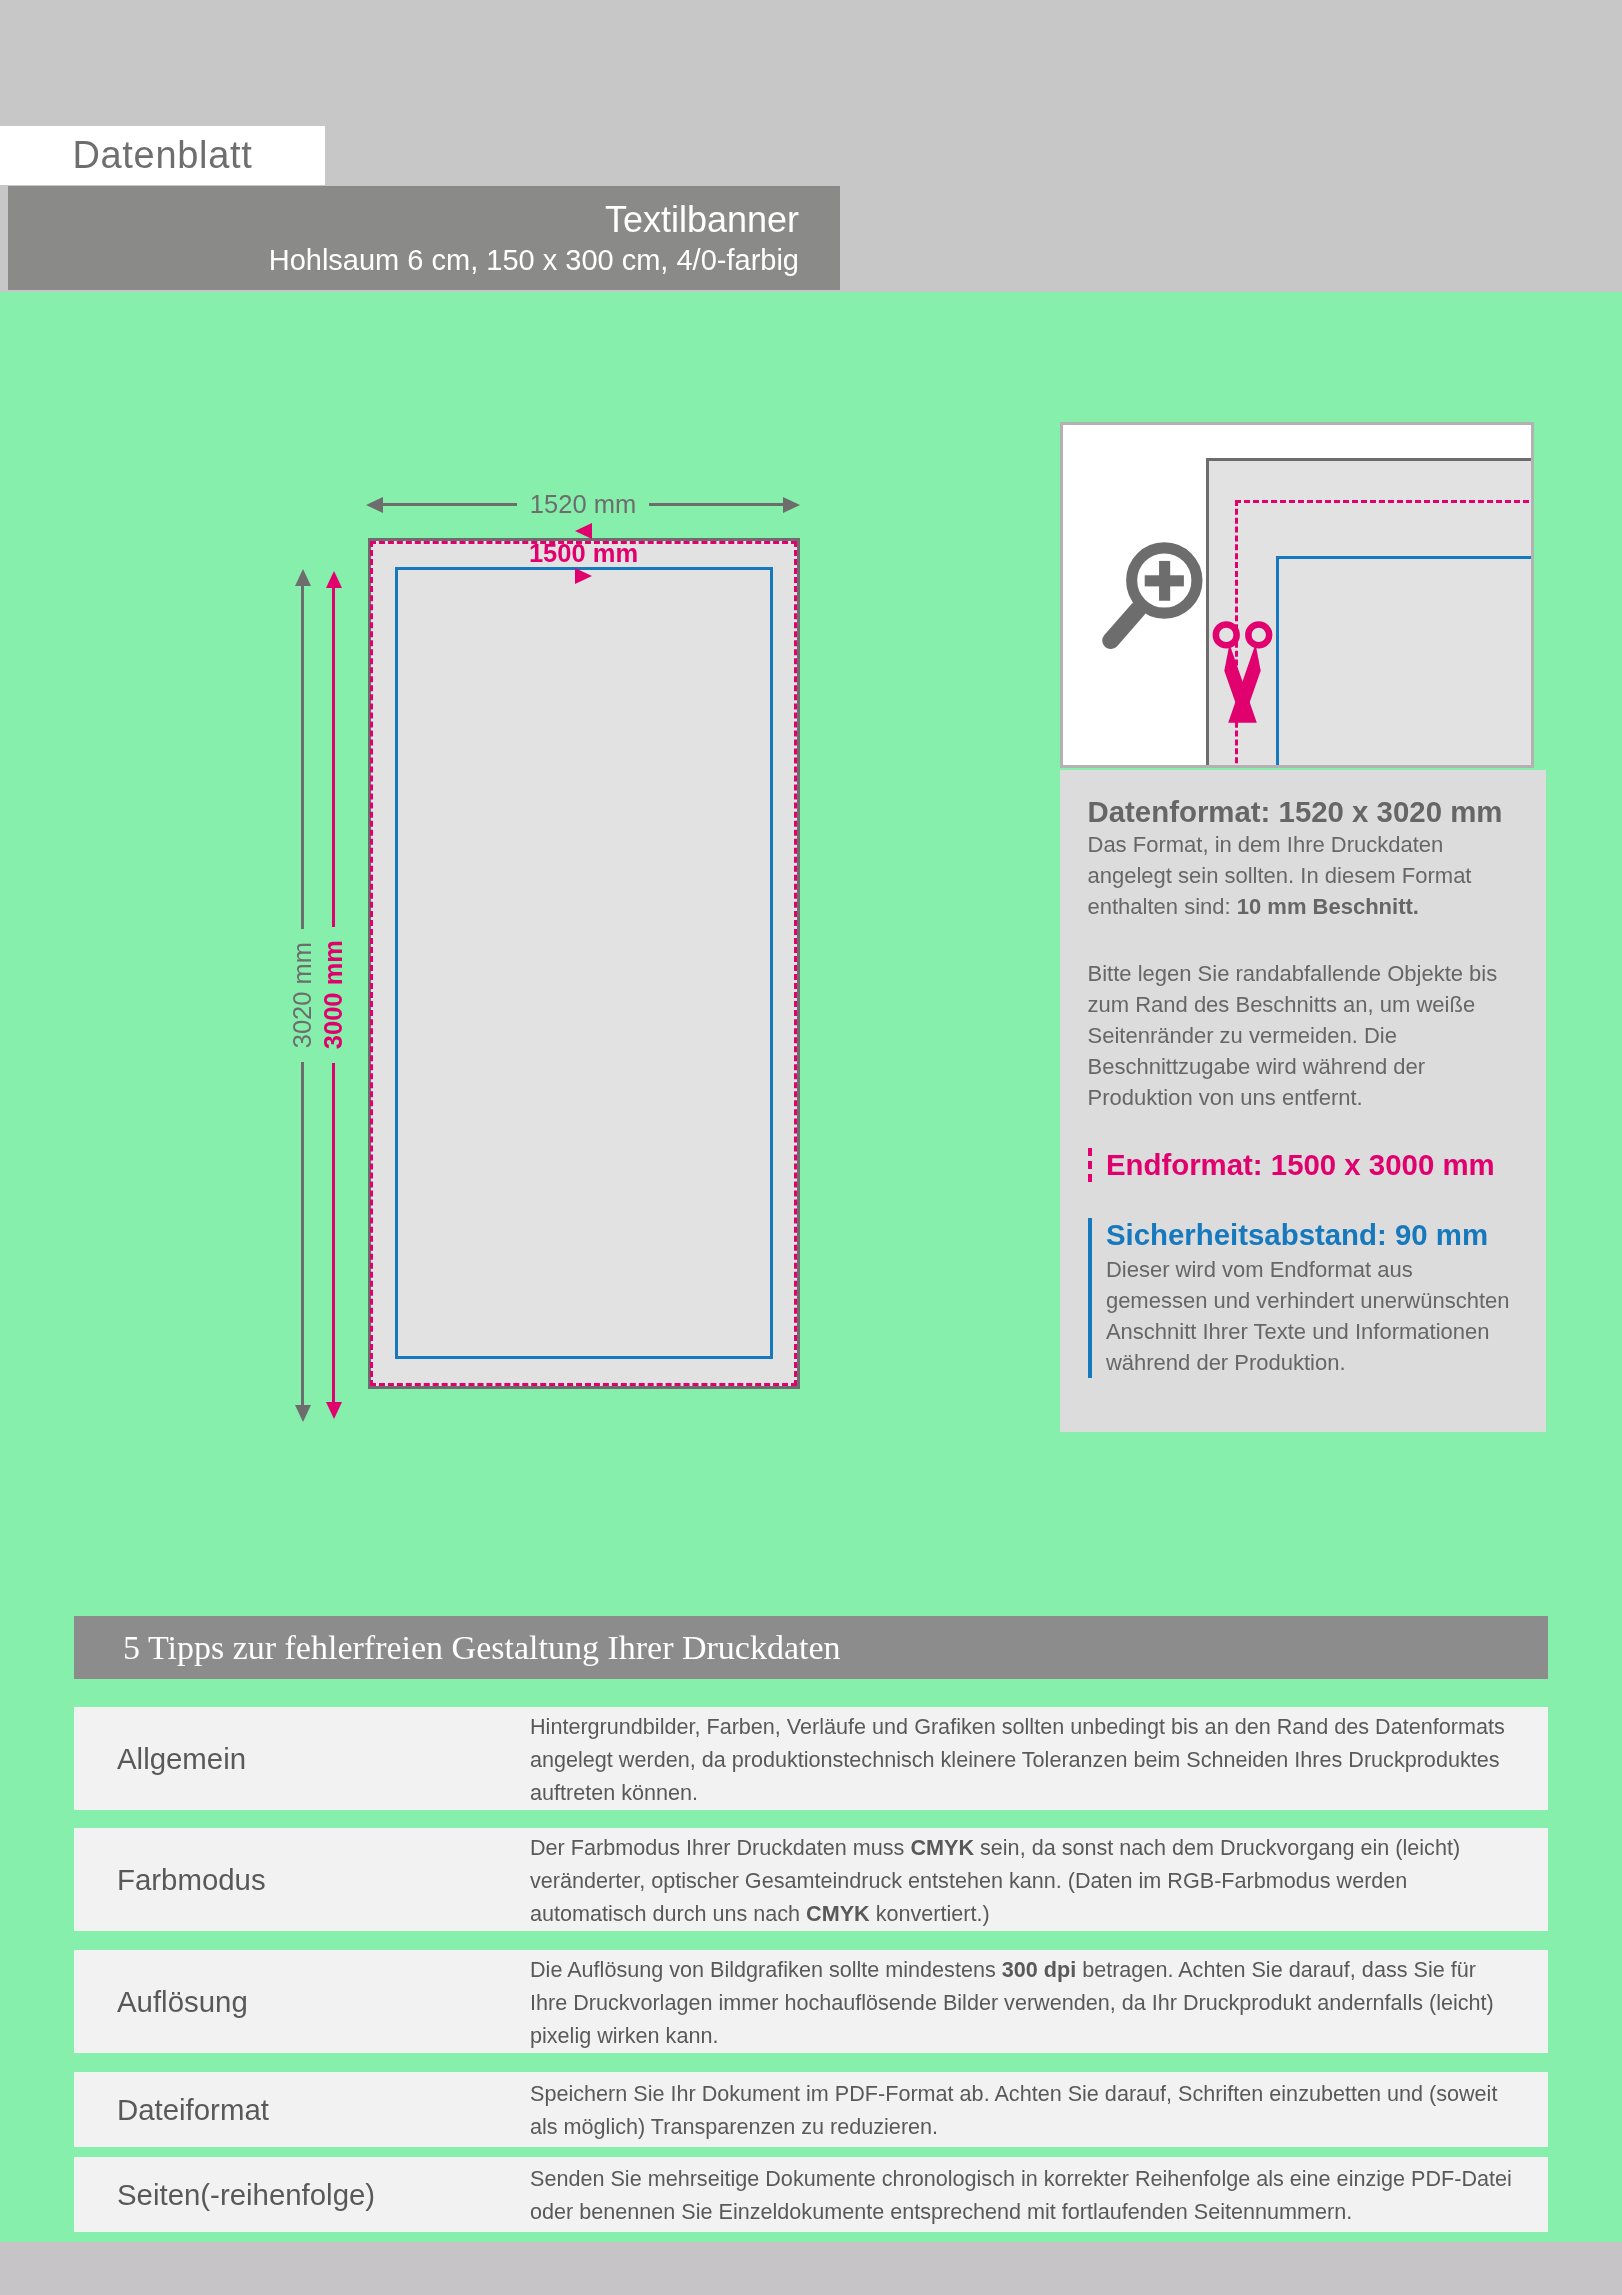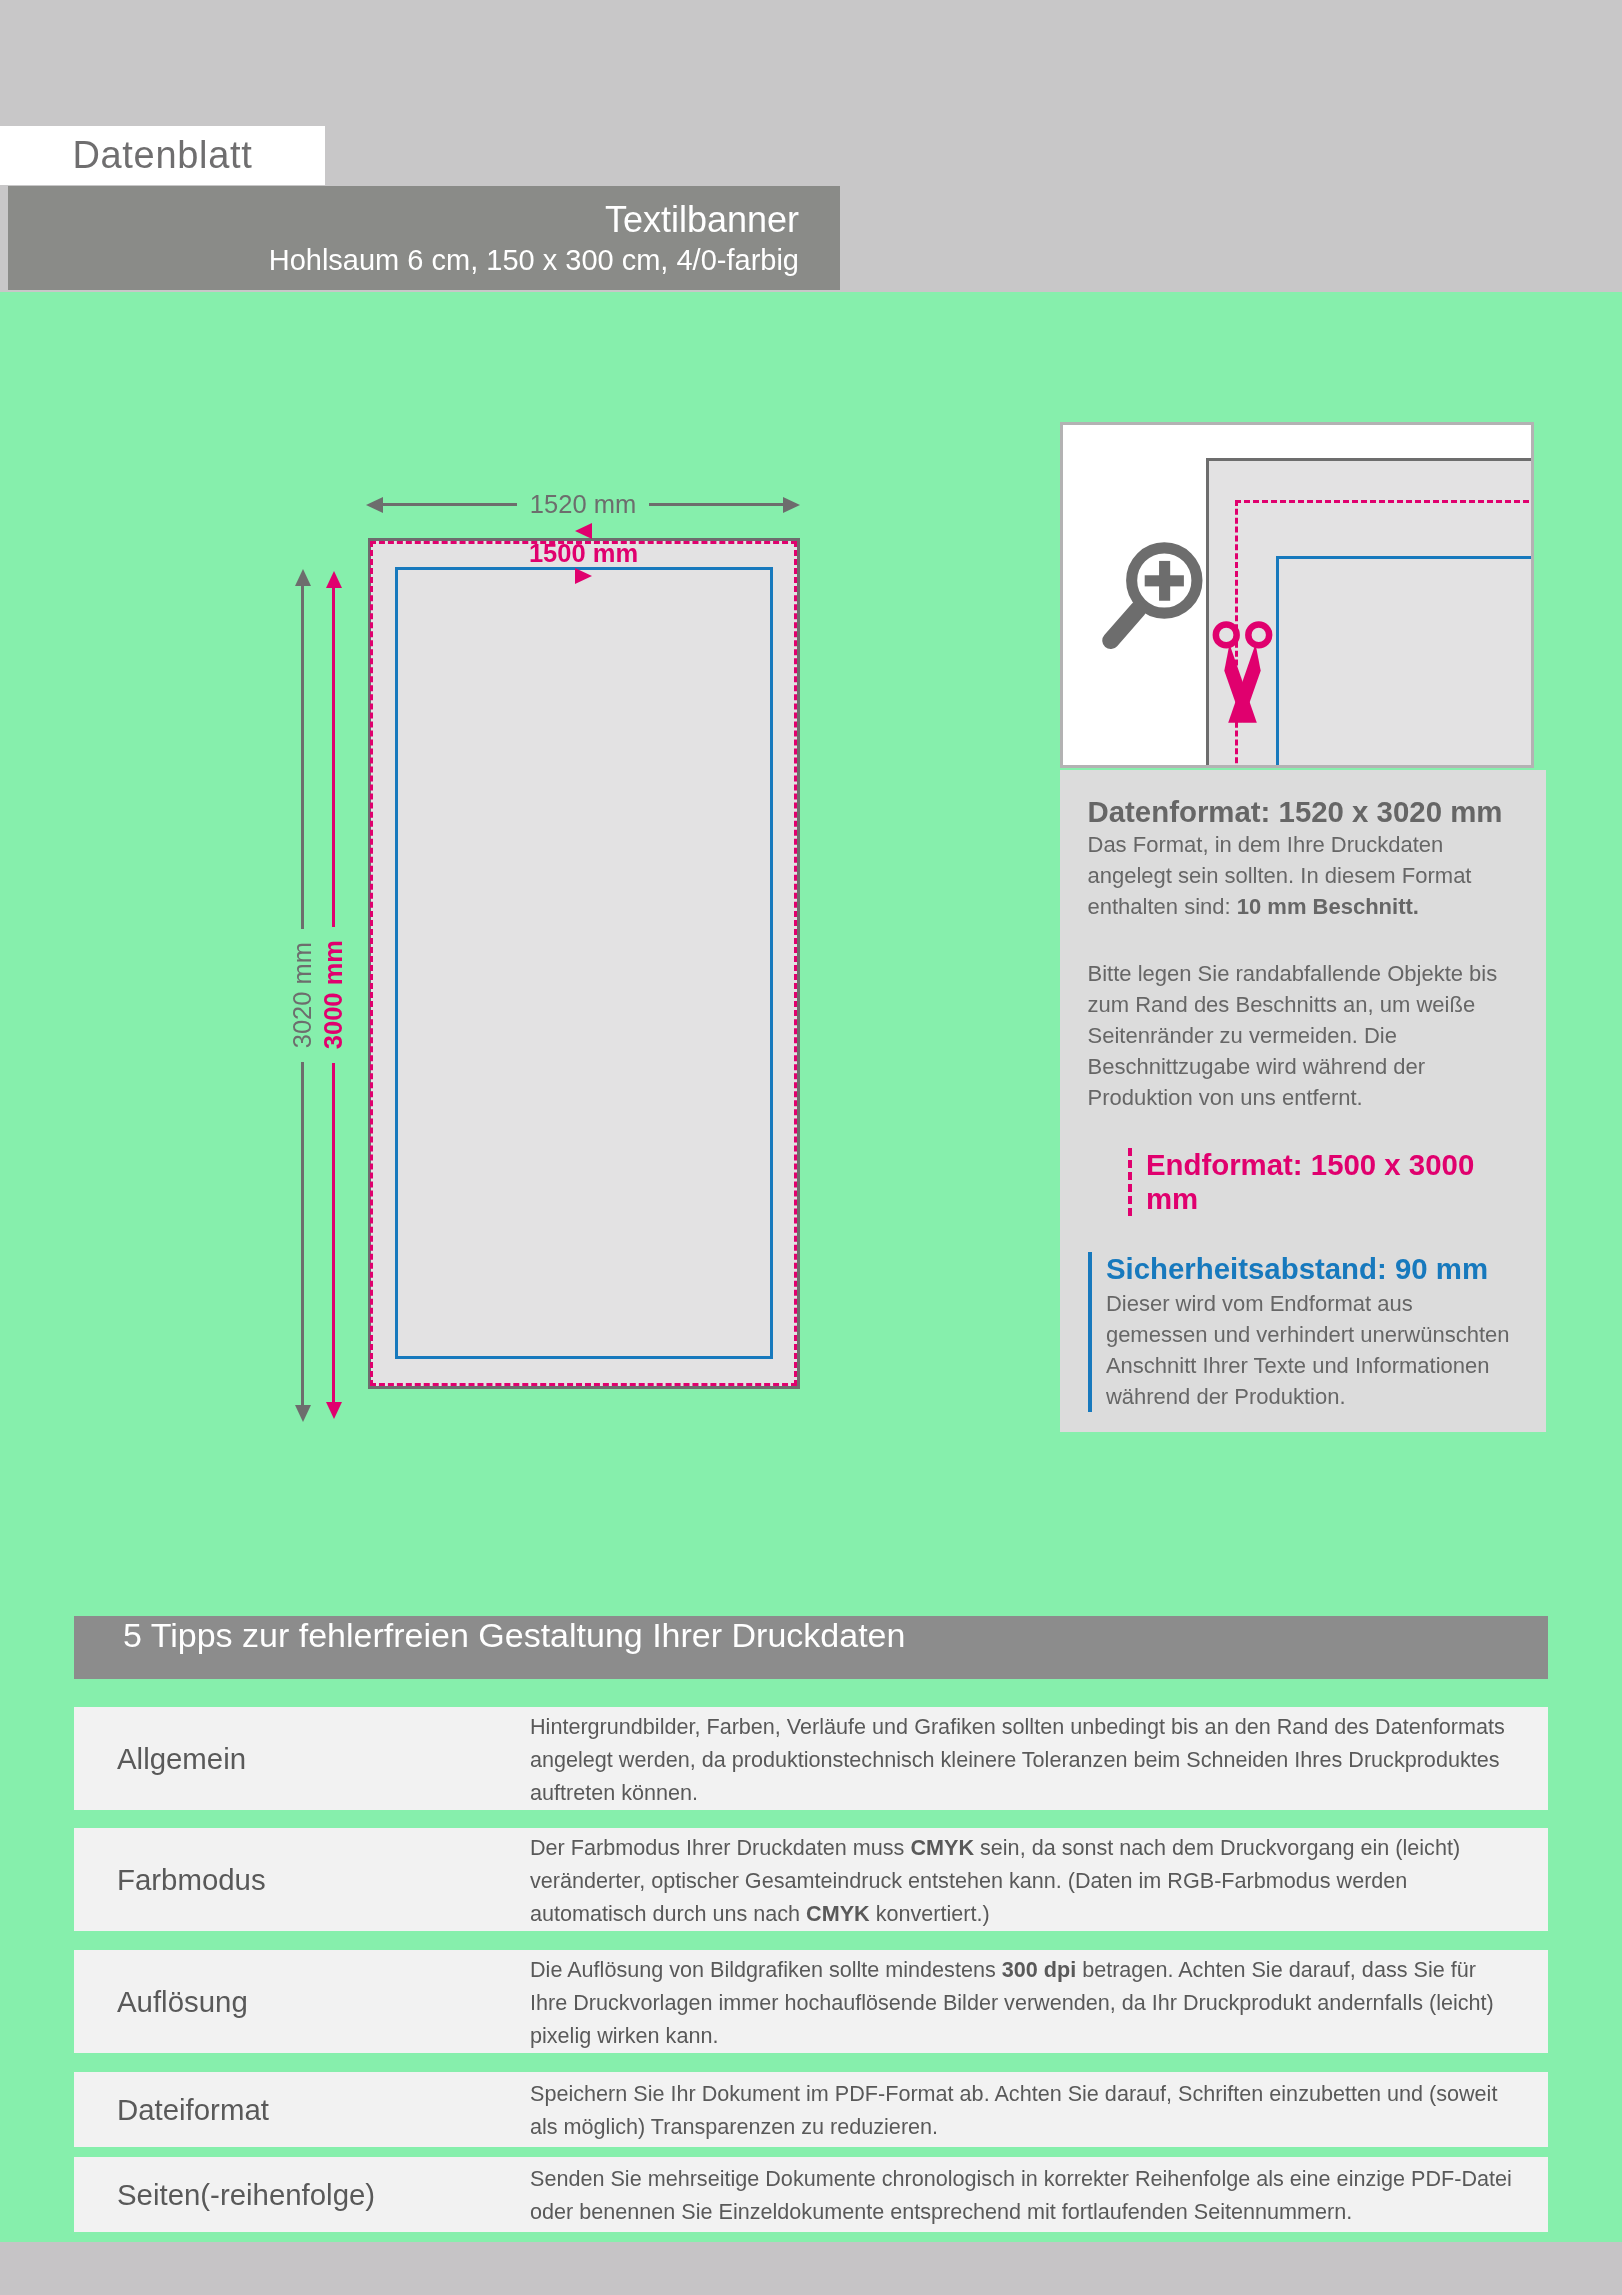--- a/index.html
+++ b/index.html
@@ -53,31 +53,31 @@
   .magnifier{position:absolute;left:36px;top:111px;width:111px;height:121px;}
   .scissors{position:absolute;left:147px;top:190px;width:65px;height:121px;}
 
   
   .info-box{position:absolute;left:1060px;top:770px;width:486px;height:662px;background:#dcdcdc;
     box-sizing:border-box;padding:25px 26px 0 27.5px;}
   .info-box h1{margin:0 0 0 0;font-size:29.4px;color:#666666;}
   .info-box p{margin:0 0 6.5px 0;font-size:22px;line-height:31px;color:#666666;}
   .info-box .spacer{height:29px;}
   .blk{padding-left:14.4px;margin-bottom:6.5px;}
-  .blk-end{border-left:4.6px dashed #e0006e;margin-left:40px;}
+  .blk-end{border-left:4.6px dashed #e0006e;}
   .blk-safe{border-left:4.6px solid #1779bd;}
   .blk h2{margin:0 0 2.6px 0;font-size:29.4px;}
   .blk-end h2{color:#e0006e;}
   .blk-safe h2{color:#1779bd;}
   .blk p{margin:0;}
   b{font-weight:bold;}
 
   
   .tips-header{position:absolute;left:74px;top:1616px;width:1474px;height:63px;background:#8c8c8c;
-    display:flex;padding-left:49px;box-sizing:border-box;}
+    display:flex;align-items:center;padding-left:49px;box-sizing:border-box;font-family:Liberation Serif, serif;}
   .tips-header span{font-size:34px;color:#ffffff;}
   .tip-row{position:absolute;left:74px;width:1474px;background:#f2f2f2;box-sizing:border-box;}
   .tip-label{position:absolute;left:43px;top:0;bottom:0;display:flex;align-items:center;
     font-size:29.4px;color:#595959;}
   .tip-desc{position:absolute;left:456px;top:50%;transform:translateY(-50%);width:988px;
     font-size:21.6px;line-height:33px;color:#595959;}
   .r1{top:1707px;height:103px;}
   .r2{top:1828px;height:103px;}
   .r3{top:1950px;height:103px;}
   .r4{top:2072px;height:75px;}

